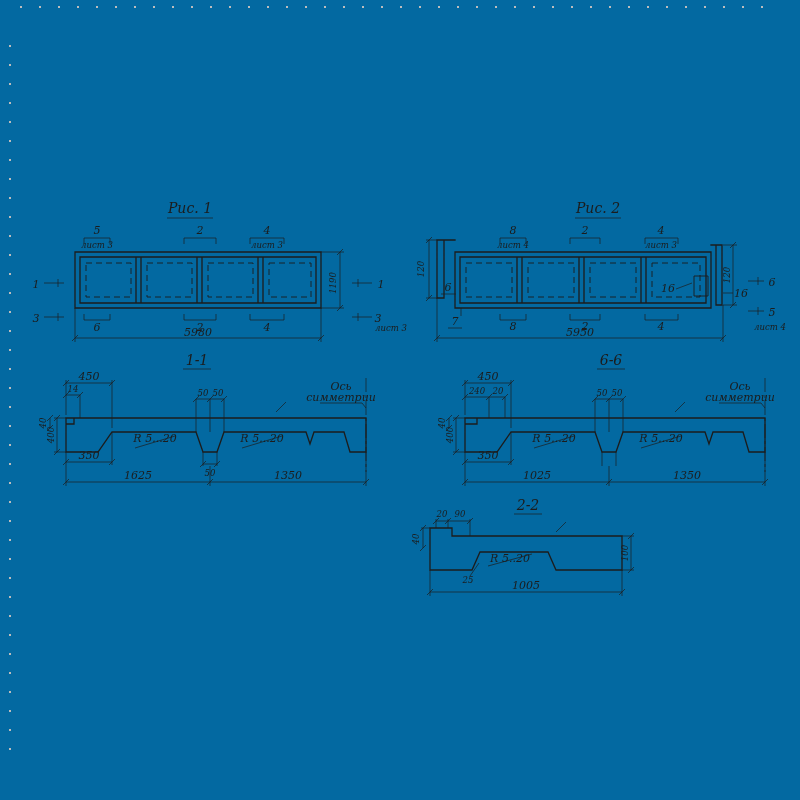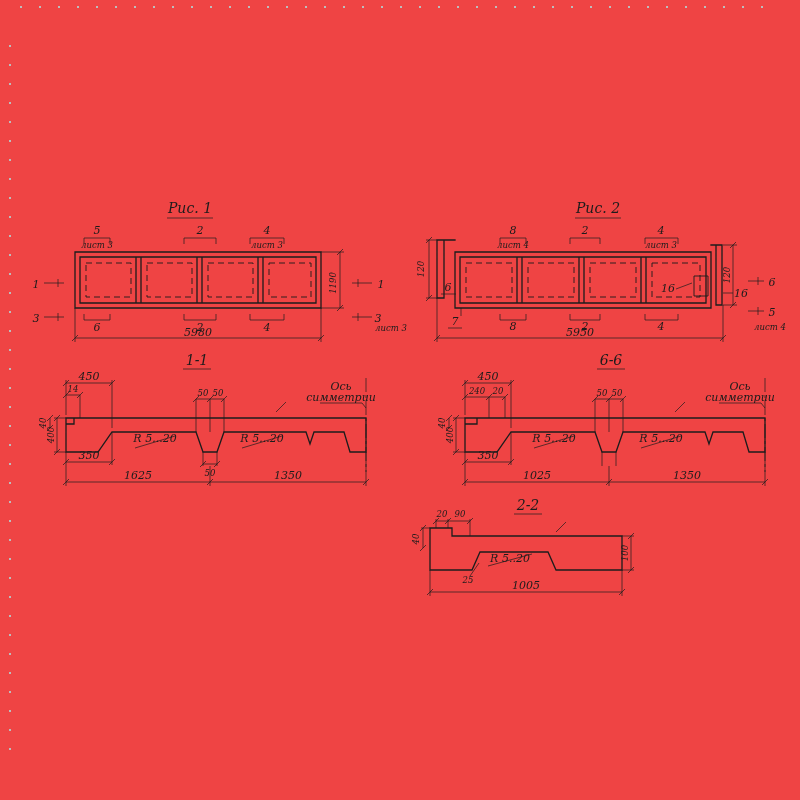--- a/index.html
+++ b/index.html
@@ -1,16 +1,16 @@
 <!DOCTYPE html>
 <html><head>
 <meta charset="utf-8">
 <style>
   html,body{margin:0;padding:0;background:#ffffff;}
-  .sheet{position:relative;width:800px;height:800px;background:#ef4444;overflow:hidden;}
+  .sheet{position:relative;width:800px;height:800px;background:#0369a1;overflow:hidden;}
   svg{display:block;}
   .ln{stroke:#1c1c1c;stroke-width:1.3;fill:none;stroke-linecap:square;}
   .md{stroke:#1c1c1c;stroke-width:.9;fill:none;}
   .thin{stroke:#1c1c1c;stroke-width:.7;fill:none;}
   .dash{stroke-dasharray:6 4;}
   .chain{stroke-dasharray:14 3 3 3;}
   .scan{stroke:#bdbdbd;stroke-width:2;stroke-dasharray:2 17;}
   text{font-family:"DejaVu Serif",serif;font-style:italic;fill:#1c1c1c;text-anchor:middle;}
   .t{font-size:11px;}
   .ts{font-size:8.5px;}

